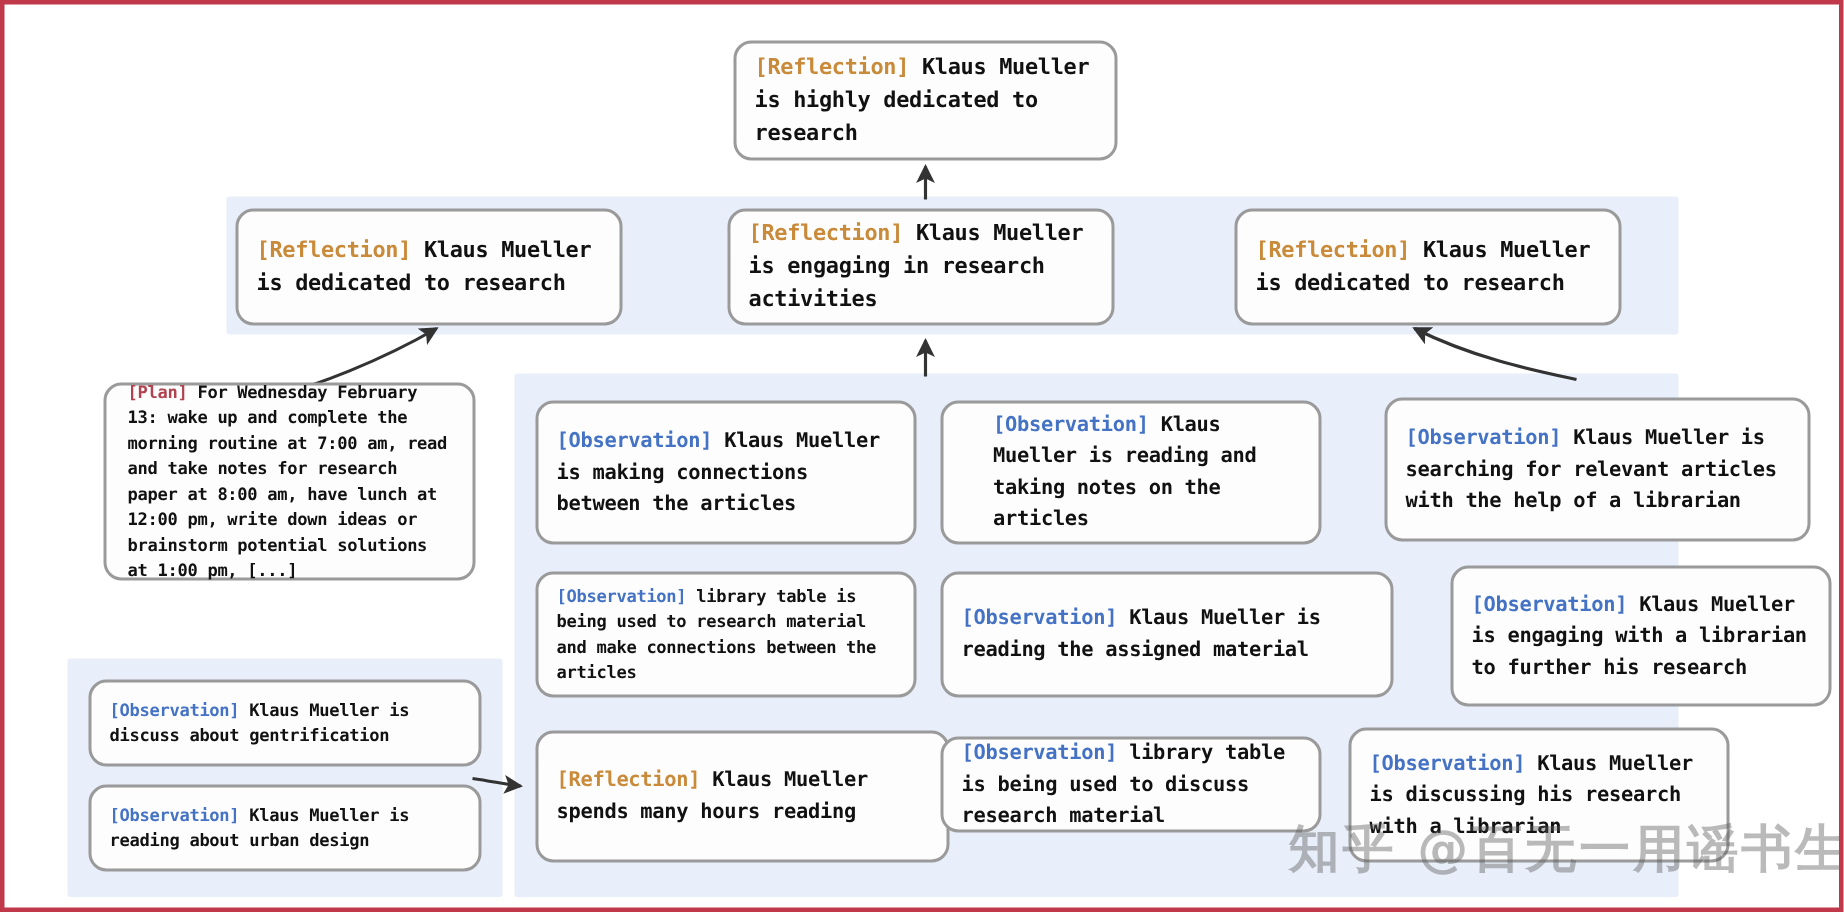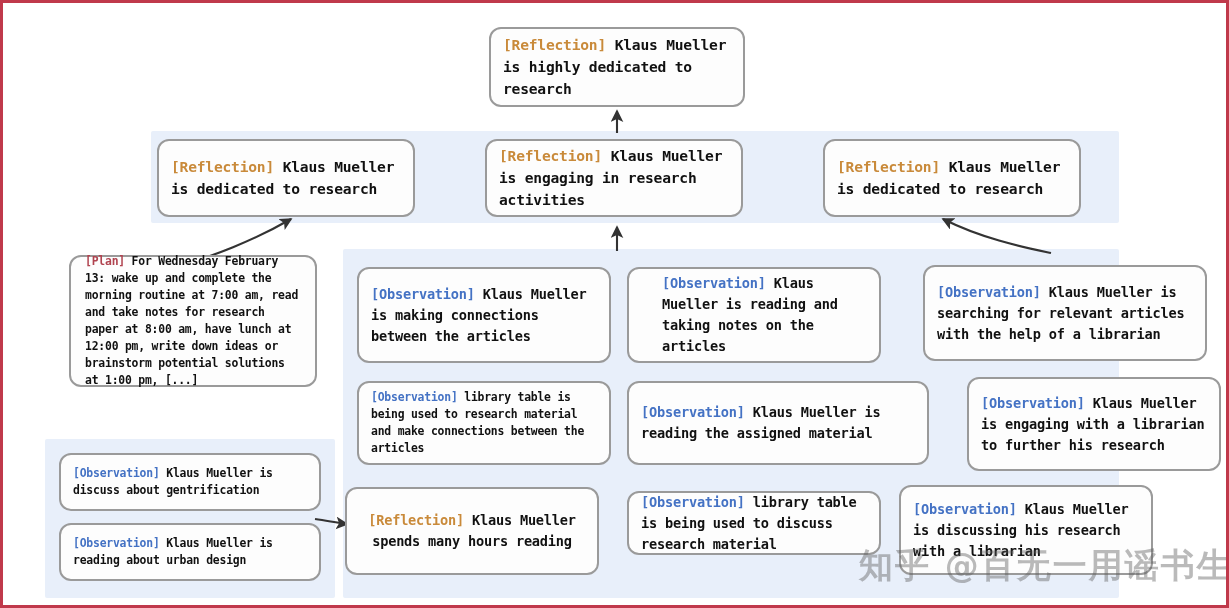--- a/index.html
+++ b/index.html
@@ -136,21 +136,21 @@
       <span class="tag-observation">[Observation]</span><span class="txt"> Klaus Mueller is reading about urban design</span>
     </div>
   </div>
 
   <div class="node fs12" style="left:354px;top:378px;width:254px;height:84px;">
     <div class="inner">
       <span class="tag-observation">[Observation]</span><span class="txt"> library table is being used to research material and make connections between the articles</span>
     </div>
   </div>
 
-  <div class="node fs14" style="left:342px;top:484px;width:254px;height:88px;text-align:center;">
+  <div class="node fs14" style="left:354px;top:484px;width:276px;height:88px;">
     <div class="inner">
       <span class="tag-reflection">[Reflection]</span><span class="txt"> Klaus Mueller spends many hours reading</span>
     </div>
   </div>
 
   <div class="node fs14" style="left:624px;top:264px;width:254px;height:96px;padding-left:21px;">
     <div class="inner">
       <span class="tag-observation">[Observation]</span><span class="txt"> Klaus Mueller is reading and taking notes on the articles</span>
     </div>
   </div>

